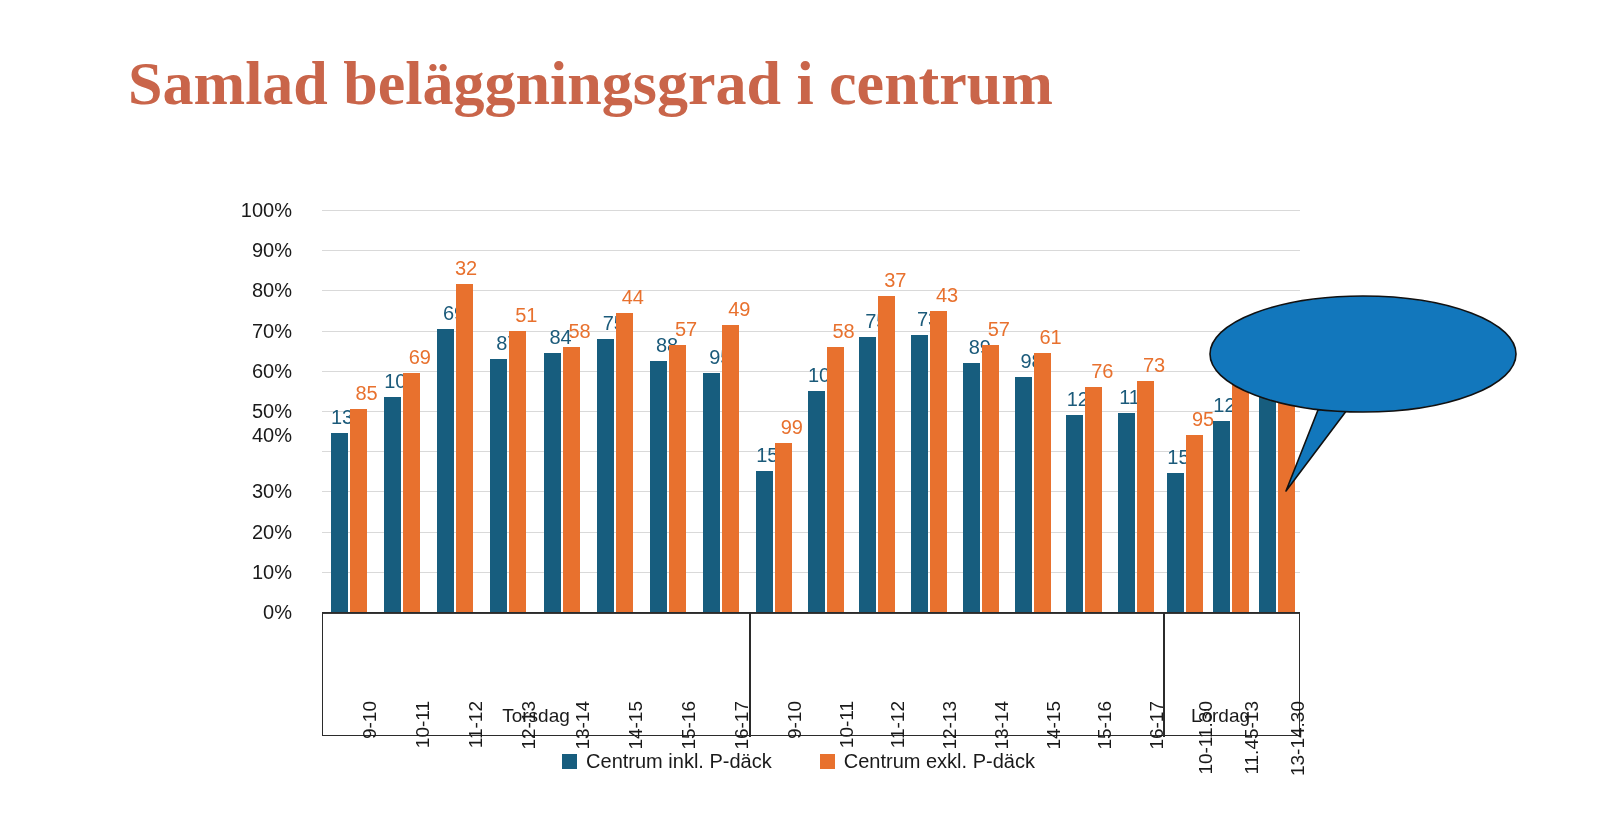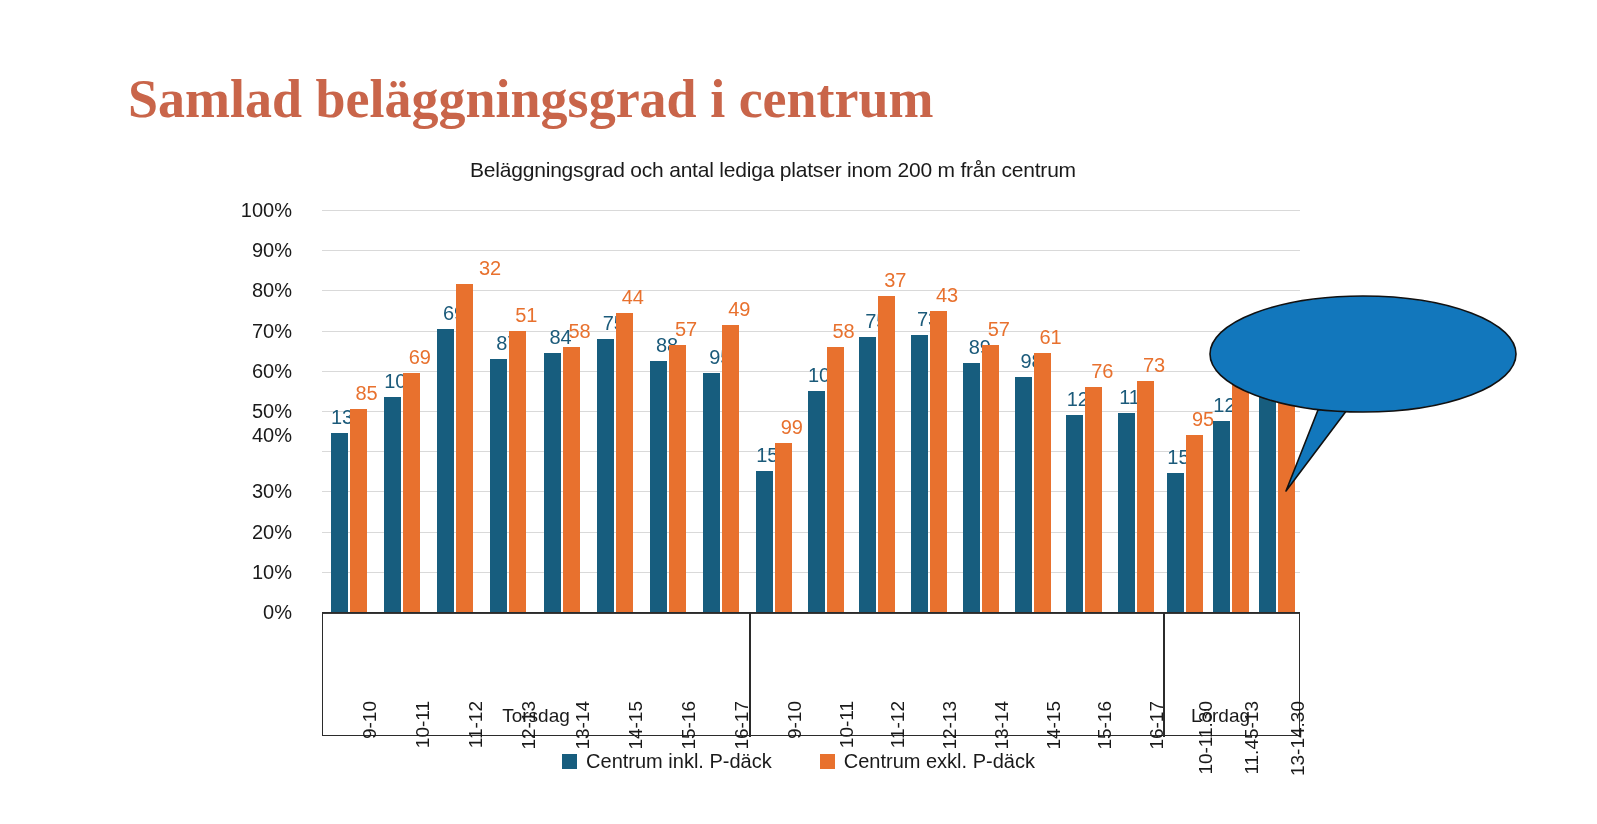--- a/index.html
+++ b/index.html
@@ -16,26 +16,25 @@
     color: #1a1a1a;
   }
 
   
   #slide-title {
     position: absolute;
     left: 128px;
     top: 47px;
     font-family: "Liberation Serif", serif;
     font-weight: bold;
-    font-size: 54px;
+    font-size: 62px;
     line-height: 72px;
     letter-spacing: 0px;
     color: #c9654a;
     white-space: nowrap;
-    margin-top: 16px;
   }
 
   
   #chart {
     position: absolute;
     left: 0;
     top: 140px;
     width: 1597px;
     height: 684px;
   }
@@ -188,21 +187,20 @@
     color: #ffffff;
   }
 </style>
 </head>
 <body>
 
 <div id="slide-title">Samlad beläggningsgrad i centrum</div>
 
 <div id="chart">
 
-  <div id="subtitle-shift">Beläggningsgrad och antal lediga platser inom 200 m från centrum</div>
 
   <div id="ytick-holder">
       <div class="ytick" style="top: 472px;">0%</div>
       <div class="ytick" style="top: 431.8px;">10%</div>
       <div class="ytick" style="top: 391.6px;">20%</div>
       <div class="ytick" style="top: 351.4px;">30%</div>
       <div class="ytick" style="top: 295px;">40%</div>
       <div class="ytick" style="top: 271px;">50%</div>
       <div class="ytick" style="top: 230.8px;">60%</div>
       <div class="ytick" style="top: 190.6px;">70%</div>
@@ -229,21 +227,21 @@
         <div class="dlabel incl" style="left: 16.625px; top: 196.11px;">130</div>
         <div class="bar excl" style="left: 27.625px; height: 203.01px;"></div>
         <div class="dlabel excl" style="left: 35.625px; top: 171.99px;">85</div>
         <div class="bar incl" style="left: 61.875px; height: 215.07px;"></div>
         <div class="dlabel incl" style="left: 69.875px; top: 159.93px;">109</div>
         <div class="bar excl" style="left: 80.875px; height: 239.19px;"></div>
         <div class="dlabel excl" style="left: 88.875px; top: 135.81px;">69</div>
         <div class="bar incl" style="left: 115.125px; height: 283.41px;"></div>
         <div class="dlabel incl" style="left: 123.125px; top: 91.59px;">69</div>
         <div class="bar excl" style="left: 134.125px; height: 327.63px;"></div>
-        <div class="dlabel excl" style="left: 159px; top: 47.37px;">32</div>
+        <div class="dlabel excl" style="left: 135px; top: 47.37px;">32</div>
         <div class="bar incl" style="left: 168.375px; height: 253.26px;"></div>
         <div class="dlabel incl" style="left: 176.375px; top: 121.74px;">87</div>
         <div class="bar excl" style="left: 187.375px; height: 281.4px;"></div>
         <div class="dlabel excl" style="left: 195.375px; top: 93.6px;">51</div>
         <div class="bar incl" style="left: 221.625px; height: 259.29px;"></div>
         <div class="dlabel incl" style="left: 229.625px; top: 115.71px;">84</div>
         <div class="bar excl" style="left: 240.625px; height: 265.32px;"></div>
         <div class="dlabel excl" style="left: 248.625px; top: 109.68px;">58</div>
         <div class="bar incl" style="left: 274.875px; height: 273.36px;"></div>
         <div class="dlabel incl" style="left: 282.875px; top: 101.64px;">75</div>

